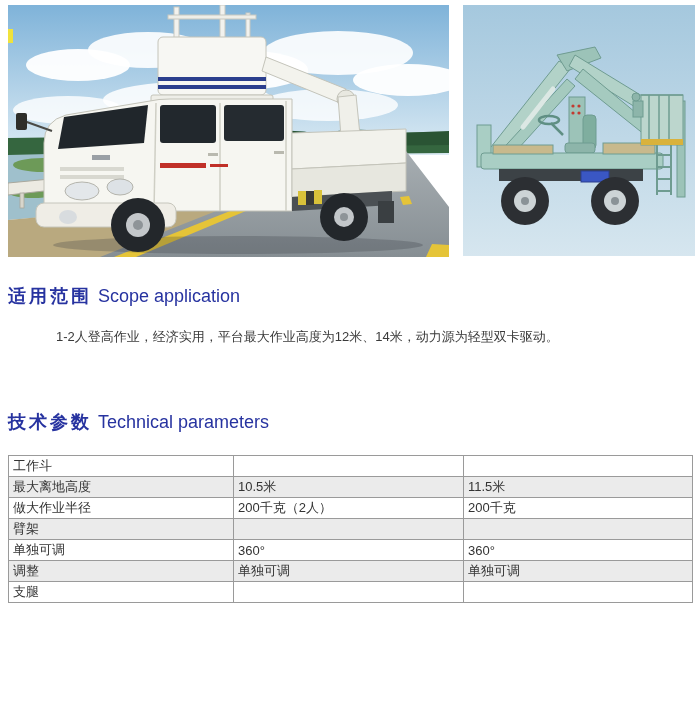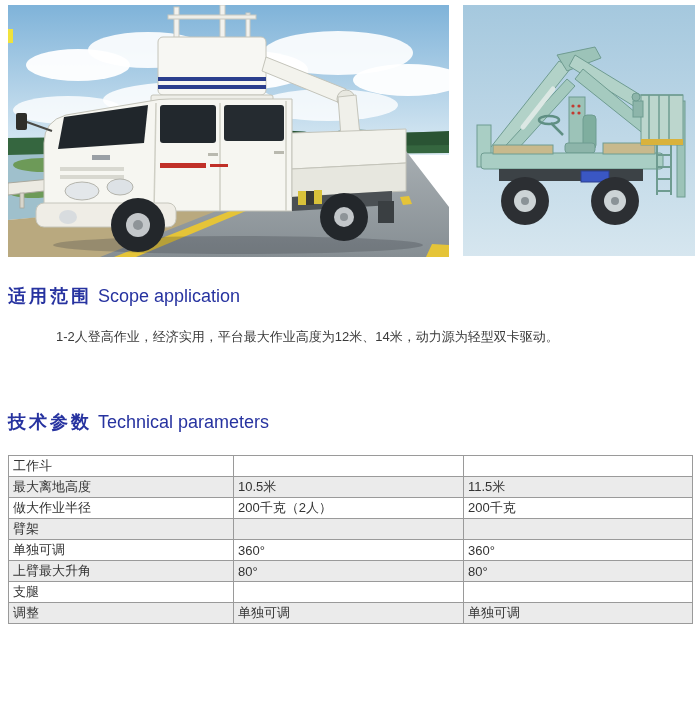--- a/index.html
+++ b/index.html
@@ -258,28 +258,23 @@
       <td>臂架</td>
       <td></td>
       <td></td>
     </tr>
     <tr>
       <td>单独可调</td>
       <td>360°</td>
       <td>360°</td>
     </tr>
     <tr>
-      <td>上臂最大升角</td>
-      <td>80°</td>
-      <td>80°</td>
-    </tr>
-    <tr>
-      <td>支腿</td>
-      <td></td>
-      <td></td>
-    </tr>
-    <tr>
       <td>调整</td>
       <td>单独可调</td>
       <td>单独可调</td>
     </tr>
+    <tr>
+      <td>支腿</td>
+      <td></td>
+      <td></td>
+    </tr>
   </tbody>
 </table>
 
 </body></html>

